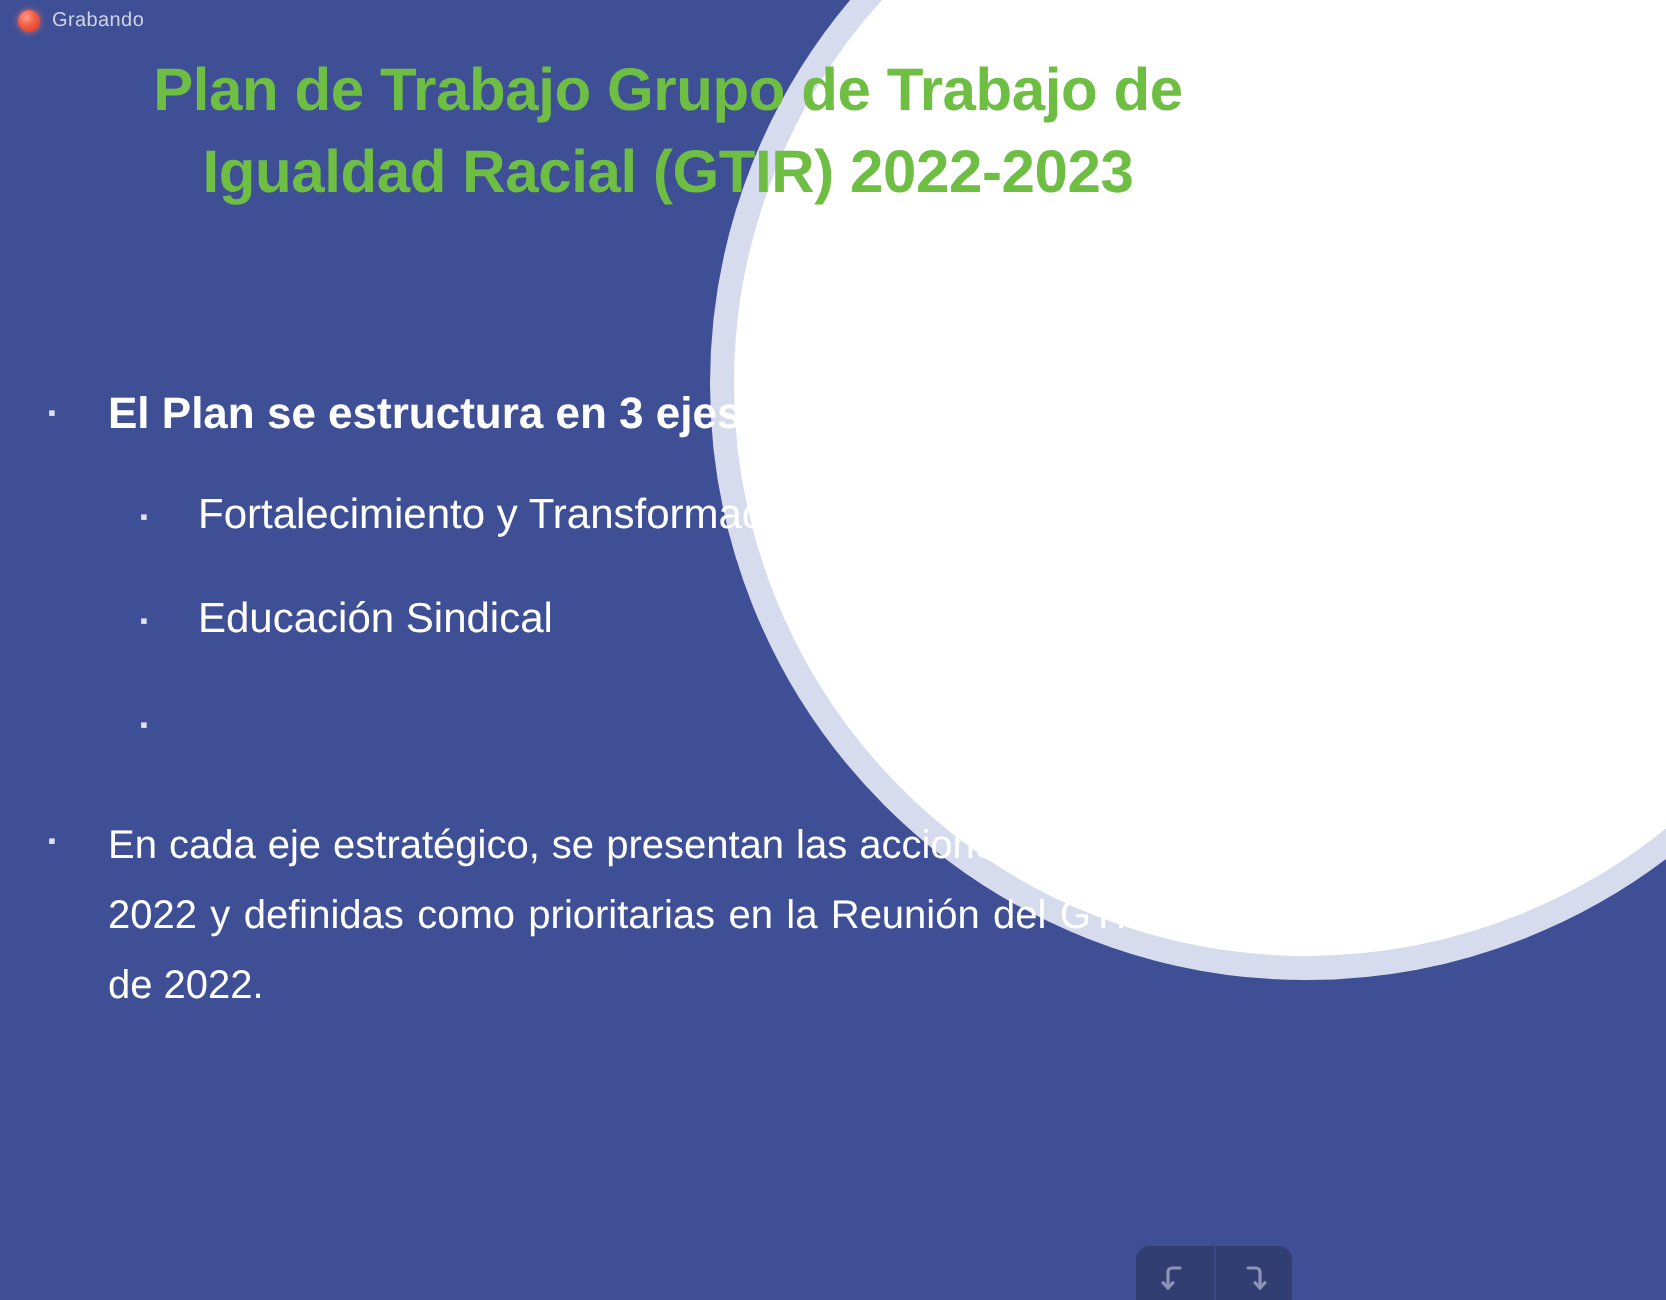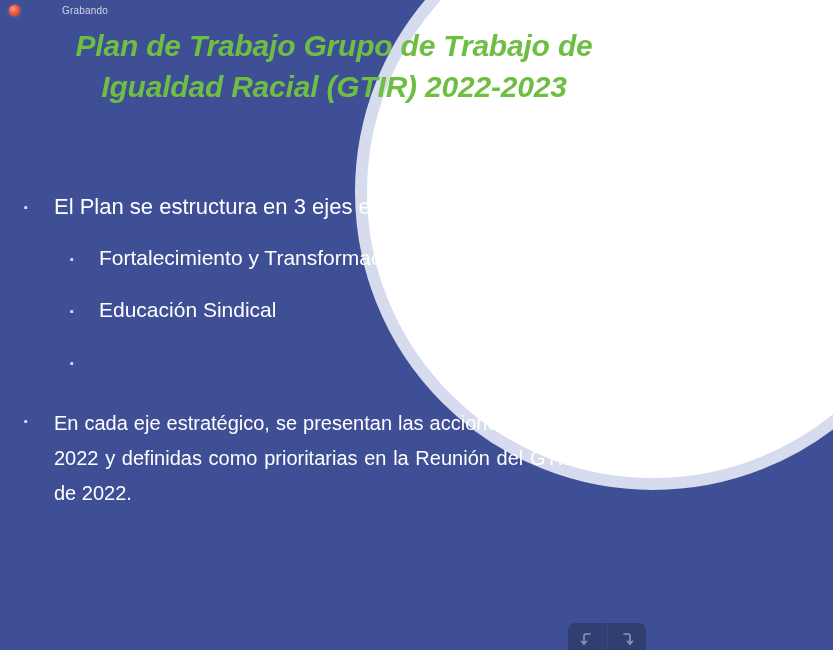--- a/index.html
+++ b/index.html
@@ -52,41 +52,39 @@
     background: radial-gradient(circle at 38% 34%, #ff9d86 0%, #f05a42 45%, #d93a26 100%);
     box-shadow: 0 0 3px rgba(255,120,96,0.75);
     flex: 0 0 auto;
   }
   .rec-label {
     font-size: 10px;
     line-height: 1;
     color: #cfd4e4;
     letter-spacing: .2px;
     white-space: nowrap;
-    margin-left: 36px;
   }
 
   
   .slide-body {
     position: relative;
     z-index: 3;
     width: 100%;
     height: 100%;
   }
 
   .slide-title {
     position: absolute;
     left: 34px;
     top: 26px;
     width: 600px;
     text-align: center;
     font-size: 30px;
     line-height: 1.35;
     font-weight: bold;
-    font-style: italic;
     color: #6fbe44;
     letter-spacing: -.2px;
   }
 
   .bullet-list {
     position: absolute;
     left: 0;
     top: 192px;
     width: 680px;
   }
@@ -106,21 +104,21 @@
     width: 30px;
     font-size: 11px;
     line-height: 30px;
     color: #dfe3f0;
     text-align: left;
     padding-left: 2px;
   }
   .lvl1 > .bullet-text {
     flex: 1 1 auto;
     font-size: 22px;
-    font-weight: normal;
+    font-weight: bold;
     line-height: 1.34;
   }
 
   
   .lvl2 {
     padding-left: 70px;
     margin-top: 22px;
   }
   .lvl2 > .marker {
     flex: 0 0 auto;

